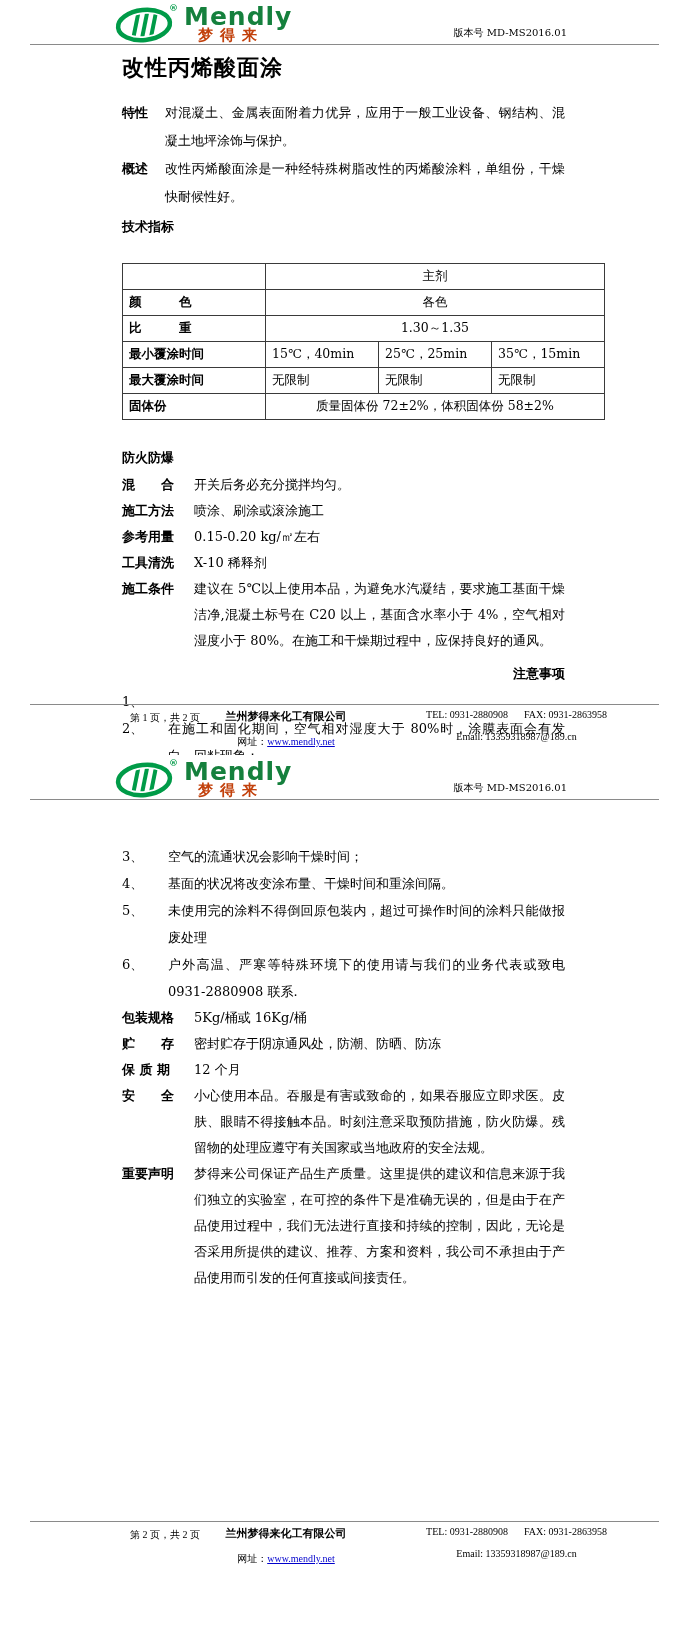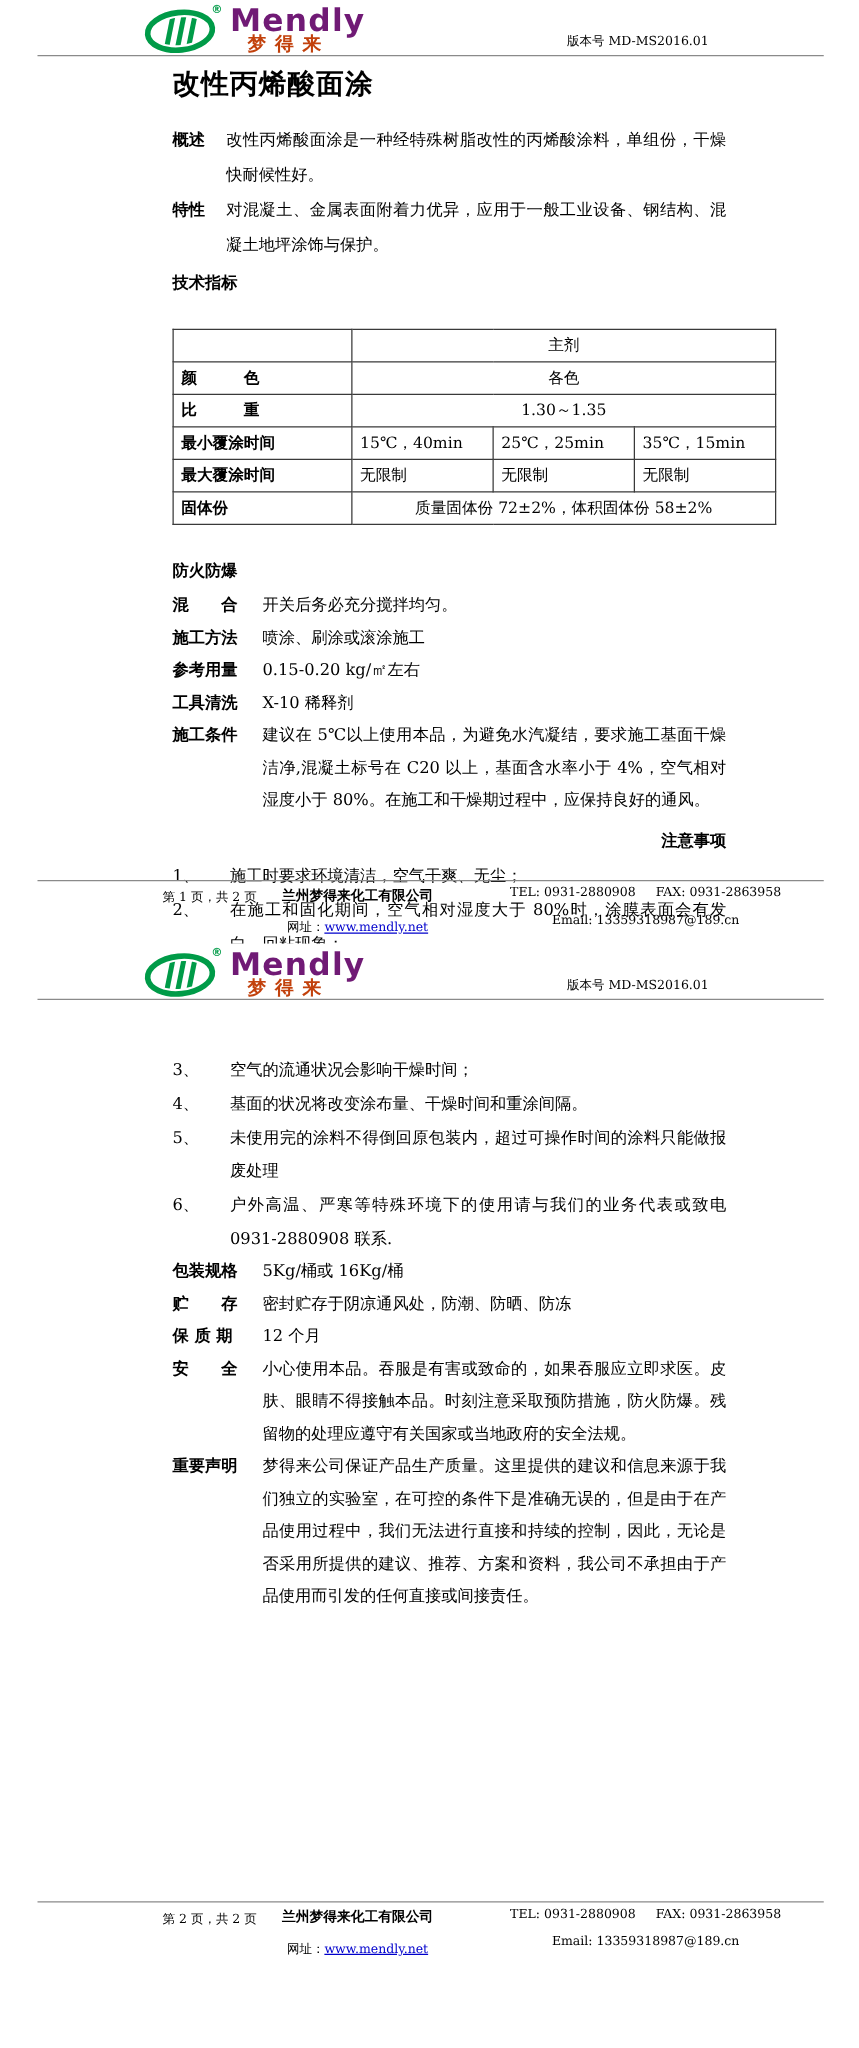--- a/index.html
+++ b/index.html
@@ -11,26 +11,26 @@
   .page { position:relative; width:687px; overflow:hidden; background:#fff; }
   #page-1 { height:755px; }
   #page-2 { height:883px; }
 
   
   .hdr-rule { position:absolute; left:30px; right:28px; top:44px; border-top:1.5px solid #8a8a8a; }
   .logo { position:absolute; left:115px; top:4px; display:flex; align-items:flex-start; }
   .logo-mark { position:relative; width:58px; height:40px; }
   .logo-reg { color:#009b48; font-size:9px; font-weight:bold; position:relative; top:-1px; left:-4px; font-family:"DejaVu Sans", sans-serif; }
   .logo-words { margin-left:2px; line-height:1; }
-  .logo-en { color:#701a75; font-family:"DejaVu Sans", sans-serif; font-weight:bold; font-size:25px; letter-spacing:1px; }
+  .logo-en { color:#15803d; font-family:"DejaVu Sans", sans-serif; font-weight:bold; font-size:25px; letter-spacing:1px; }
   .logo-cn { color:#c2410c; font-family:"DejaVu Sans", sans-serif; font-weight:bold; font-size:15px; letter-spacing:7px; margin-left:14px; margin-top:-1px; }
   .version { position:absolute; right:120px; top:26px; font-size:10px; }
 
   
-  .content { position:absolute; left:138px; width:443px; }
+  .content { position:absolute; left:122px; width:443px; }
   #page-1 .content { top:54px; }
   #page-2 .content { top:88px; }
   .doc-title { font-family:"DejaVu Sans", sans-serif; font-weight:bold; font-size:22px; line-height:28px; margin-bottom:17px; letter-spacing:1px; }
 
   .irow { display:flex; line-height:28px; }
   .irow .lbl { width:43px; flex:none; font-family:"DejaVu Sans", sans-serif; font-weight:bold; }
   .irow .txt { flex:1; text-align:justify; }
 
   .sec-head { font-family:"DejaVu Sans", sans-serif; font-weight:bold; line-height:28px; }
   .tech-head { margin-top:2px; margin-bottom:6px; }
@@ -45,21 +45,21 @@
   .cons-head { margin-top:24px; margin-bottom:0px; }
   .lrow { display:flex; line-height:26px; }
   .lrow .lbl { width:60px; flex:none; margin-right:12px; font-family:"DejaVu Sans", sans-serif; font-weight:bold; }
   .lrow .txt { flex:1; text-align:justify; }
   .notes-head { margin-top:6px;text-align:right; }
   .nrow { display:flex; line-height:27px; }
   .nrow .num { width:46px; flex:none; }
   .nrow .txt { flex:1; text-align:justify; }
 
   
-  .footer { position:absolute; left:30px; right:28px; font-size:10px; }
+  .footer { position:absolute; left:30px; right:28px; font-size:10px;font-family:Liberation Serif, serif; }
   #page-1 .footer { top:704px; }
   #page-2 .footer { top:766px; }
   .f-rule { border-top:1.5px solid #8a8a8a; margin-bottom:4px; }
   .f-row { display:flex; }
   .f-page { width:168px; flex:none; padding-left:100px; padding-top:2px; white-space:nowrap; }
   .f-mid { width:176px; flex:none; text-align:center; }
   .f-company { font-weight:bold; font-size:11px; white-space:nowrap; }
   .f-right { flex:1; text-align:center; white-space:nowrap; }
   .f-right .tels span { margin:0 8px; }
   .f-link { color:#0000cc; text-decoration:underline; cursor:pointer; }
@@ -92,26 +92,26 @@
       <div class="logo-cn">梦得来</div>
     </span>
   </div>
   <div class="version">版本号 MD-MS2016.01</div>
   <div class="hdr-rule"></div>
 
   <div class="content">
     <div class="doc-title">改性丙烯酸面涂</div>
 
     <div class="irow">
+      <span class="lbl">特性</span>
+      <span class="txt">对混凝土、金属表面附着力优异，应用于一般工业设备、钢结构、混凝土地坪涂饰与保护。</span>
+    </div>
+    <div class="irow">
       <span class="lbl">概述</span>
       <span class="txt">改性丙烯酸面涂是一种经特殊树脂改性的丙烯酸涂料，单组份，干燥快耐候性好。</span>
-    </div>
-    <div class="irow">
-      <span class="lbl">特性</span>
-      <span class="txt">对混凝土、金属表面附着力优异，应用于一般工业设备、钢结构、混凝土地坪涂饰与保护。</span>
     </div>
 
     <div class="sec-head tech-head">技术指标</div>
 
     <table class="spec">
       <tbody>
           <tr>
         <td class="c0"></td>
         <td class="span" colspan="3">主剂</td>
       </tr>
@@ -162,21 +162,20 @@
     </div>
     <div class="lrow">
       <span class="lbl">施工条件</span>
       <span class="txt">建议在 5℃以上使用本品，为避免水汽凝结，要求施工基面干燥洁净,混凝土标号在 C20 以上，基面含水率小于 4%，空气相对湿度小于 80%。在施工和干燥期过程中，应保持良好的通风。</span>
     </div>
 
     <div class="sec-head notes-head">注意事项</div>
 
     <div class="nrow">
       <span class="num">1、</span>
-      <span class="txt">施工时要求环境清洁，空气干爽、无尘；</span>
     </div>
     <div class="nrow">
       <span class="num">2、</span>
       <span class="txt">在施工和固化期间，空气相对湿度大于 80%时，涂膜表面会有发白、回粘现象；</span>
     </div>
   </div>
 
   <div class="footer">
     <div class="f-rule"></div>
     <div class="f-row">

